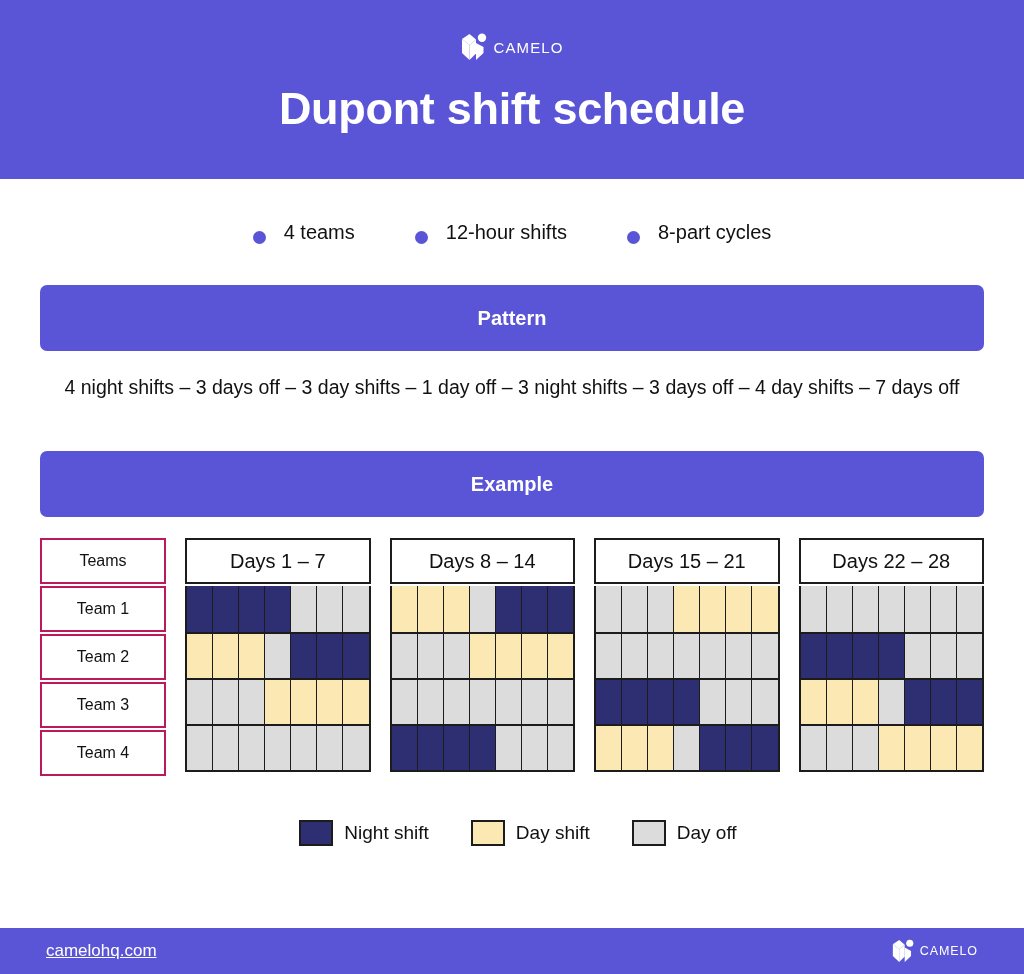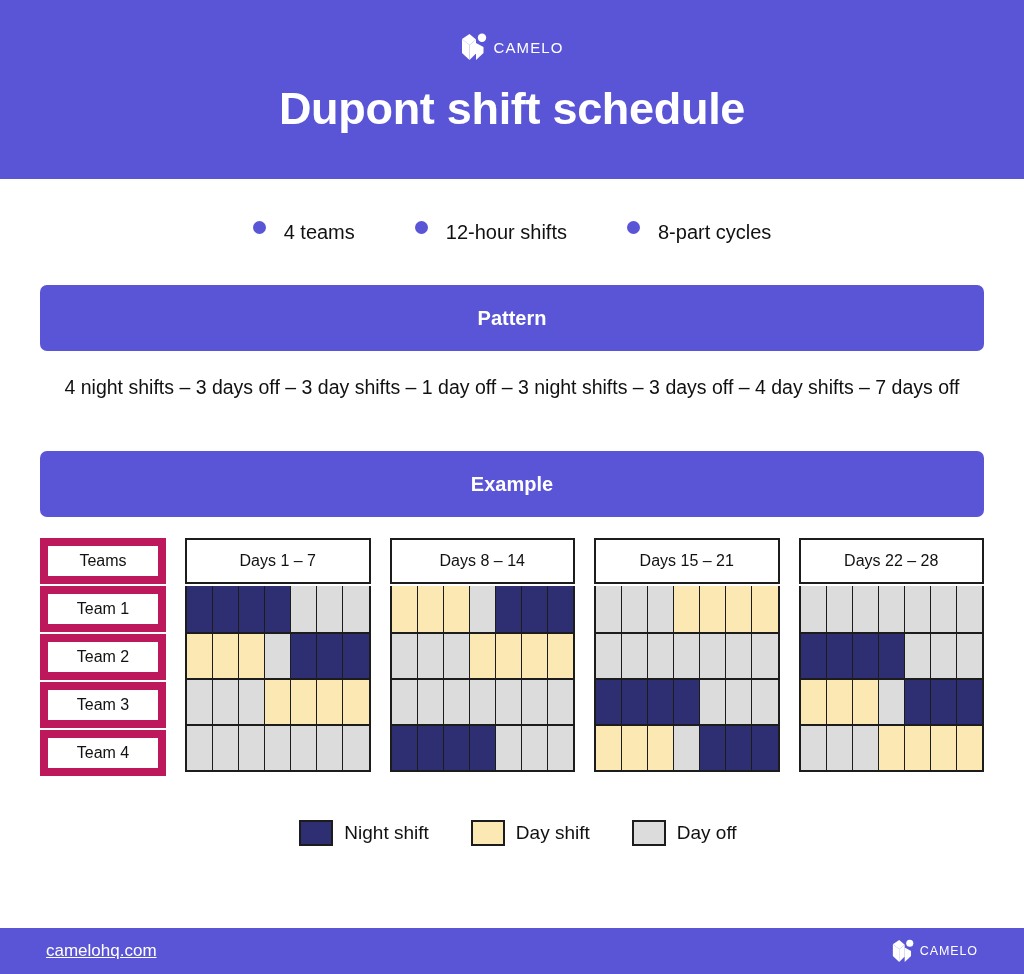--- a/index.html
+++ b/index.html
@@ -53,21 +53,21 @@
   
   .features {
     display: flex;
     justify-content: center;
     align-items: center;
     gap: 60px;
     margin-top: 42px;
   }
   .feature {
     display: flex;
-    align-items: flex-start;
+    align-items: flex-end;
     gap: 18px;
   }
   .feature-dot {
     width: 13px;
     height: 13px;
     border-radius: 50%;
     background: #5A55D6;
     flex: none;
   }
   .feature-label {
@@ -108,21 +108,21 @@
   }
   .teams-col {
     width: 126px;
     flex: none;
     display: flex;
     flex-direction: column;
     gap: 2px;
   }
   .team-cell {
     height: 46px;
-    border: 8px solid #be185d;
+    border: 2px solid #be185d;
     background: #ffffff;
     display: flex;
     align-items: center;
     justify-content: center;
     font-size: 16px;
     color: #111111;
     box-sizing: border-box;
   }
   .week-block {
     flex: 1 1 0;
@@ -131,21 +131,21 @@
     gap: 2px;
     min-width: 0;
   }
   .week-head {
     height: 46px;
     border: 2px solid #1c1c1c;
     background: #ffffff;
     display: flex;
     align-items: center;
     justify-content: center;
-    font-size: 16px;
+    font-size: 20px;
     color: #111111;
     box-sizing: border-box;
   }
   .week-body {
     border: 2px solid #1c1c1c;
     border-top: none;
     box-sizing: border-box;
   }
   .week-row {
     display: flex;

